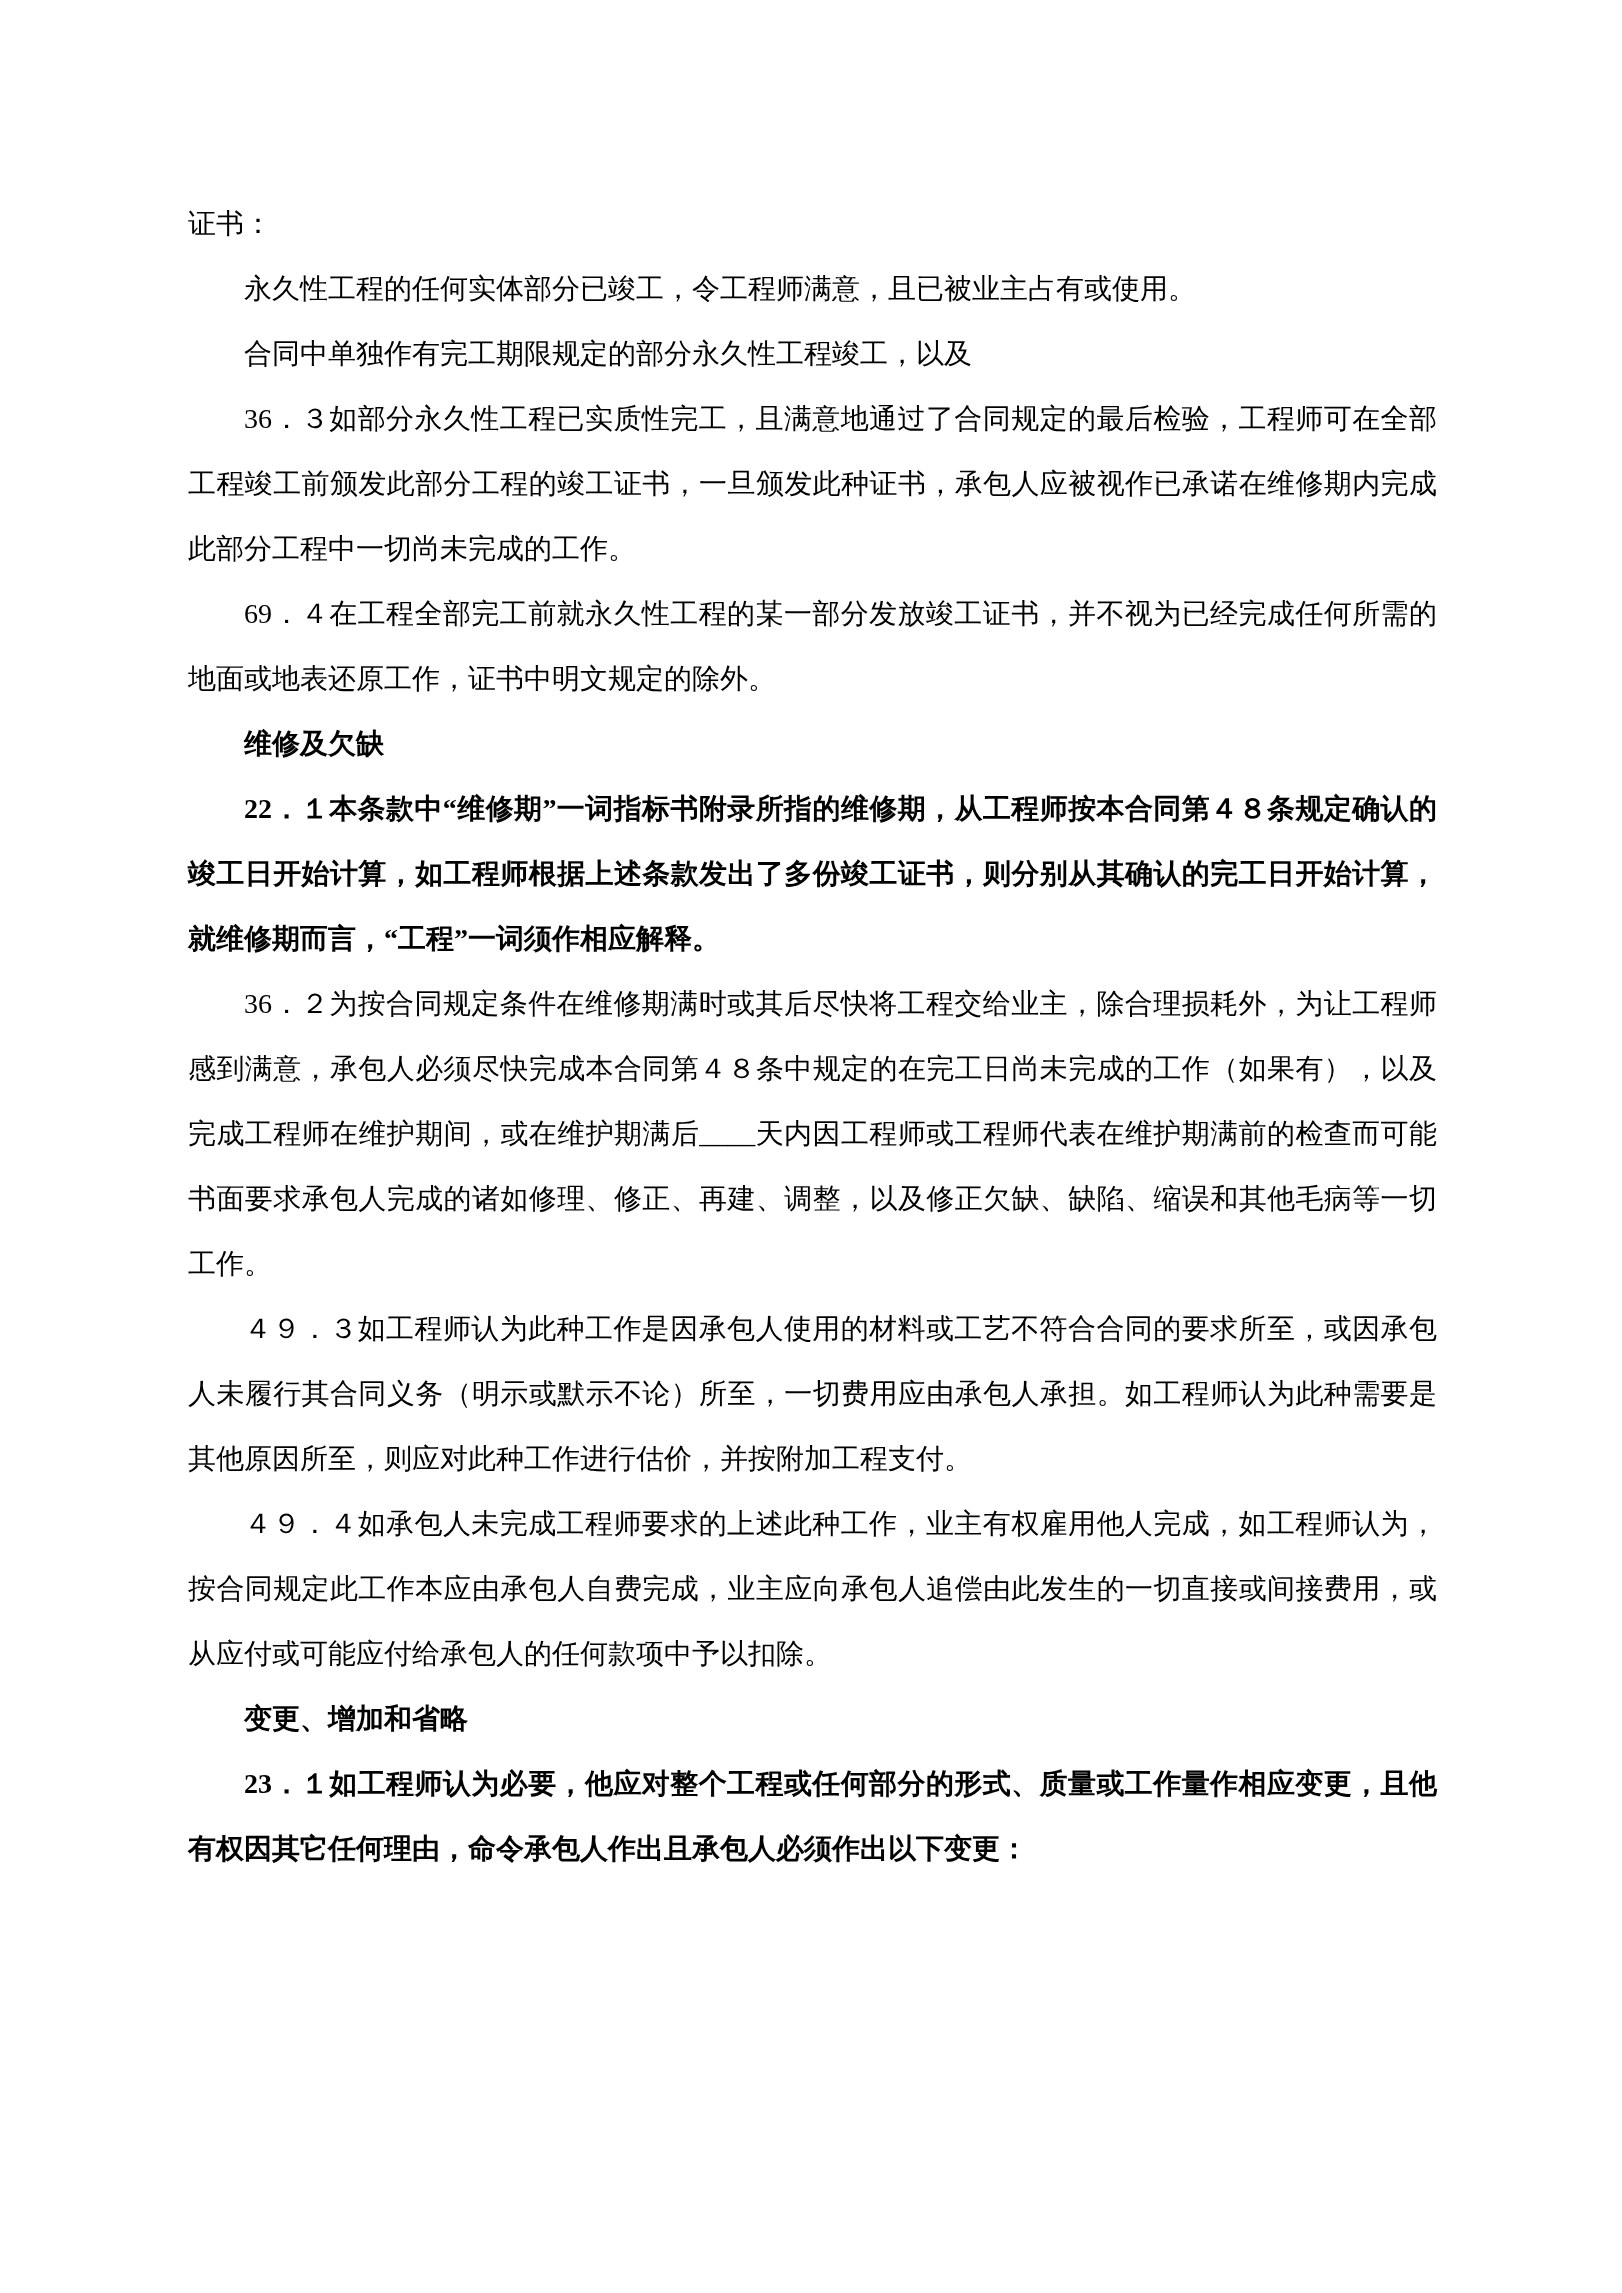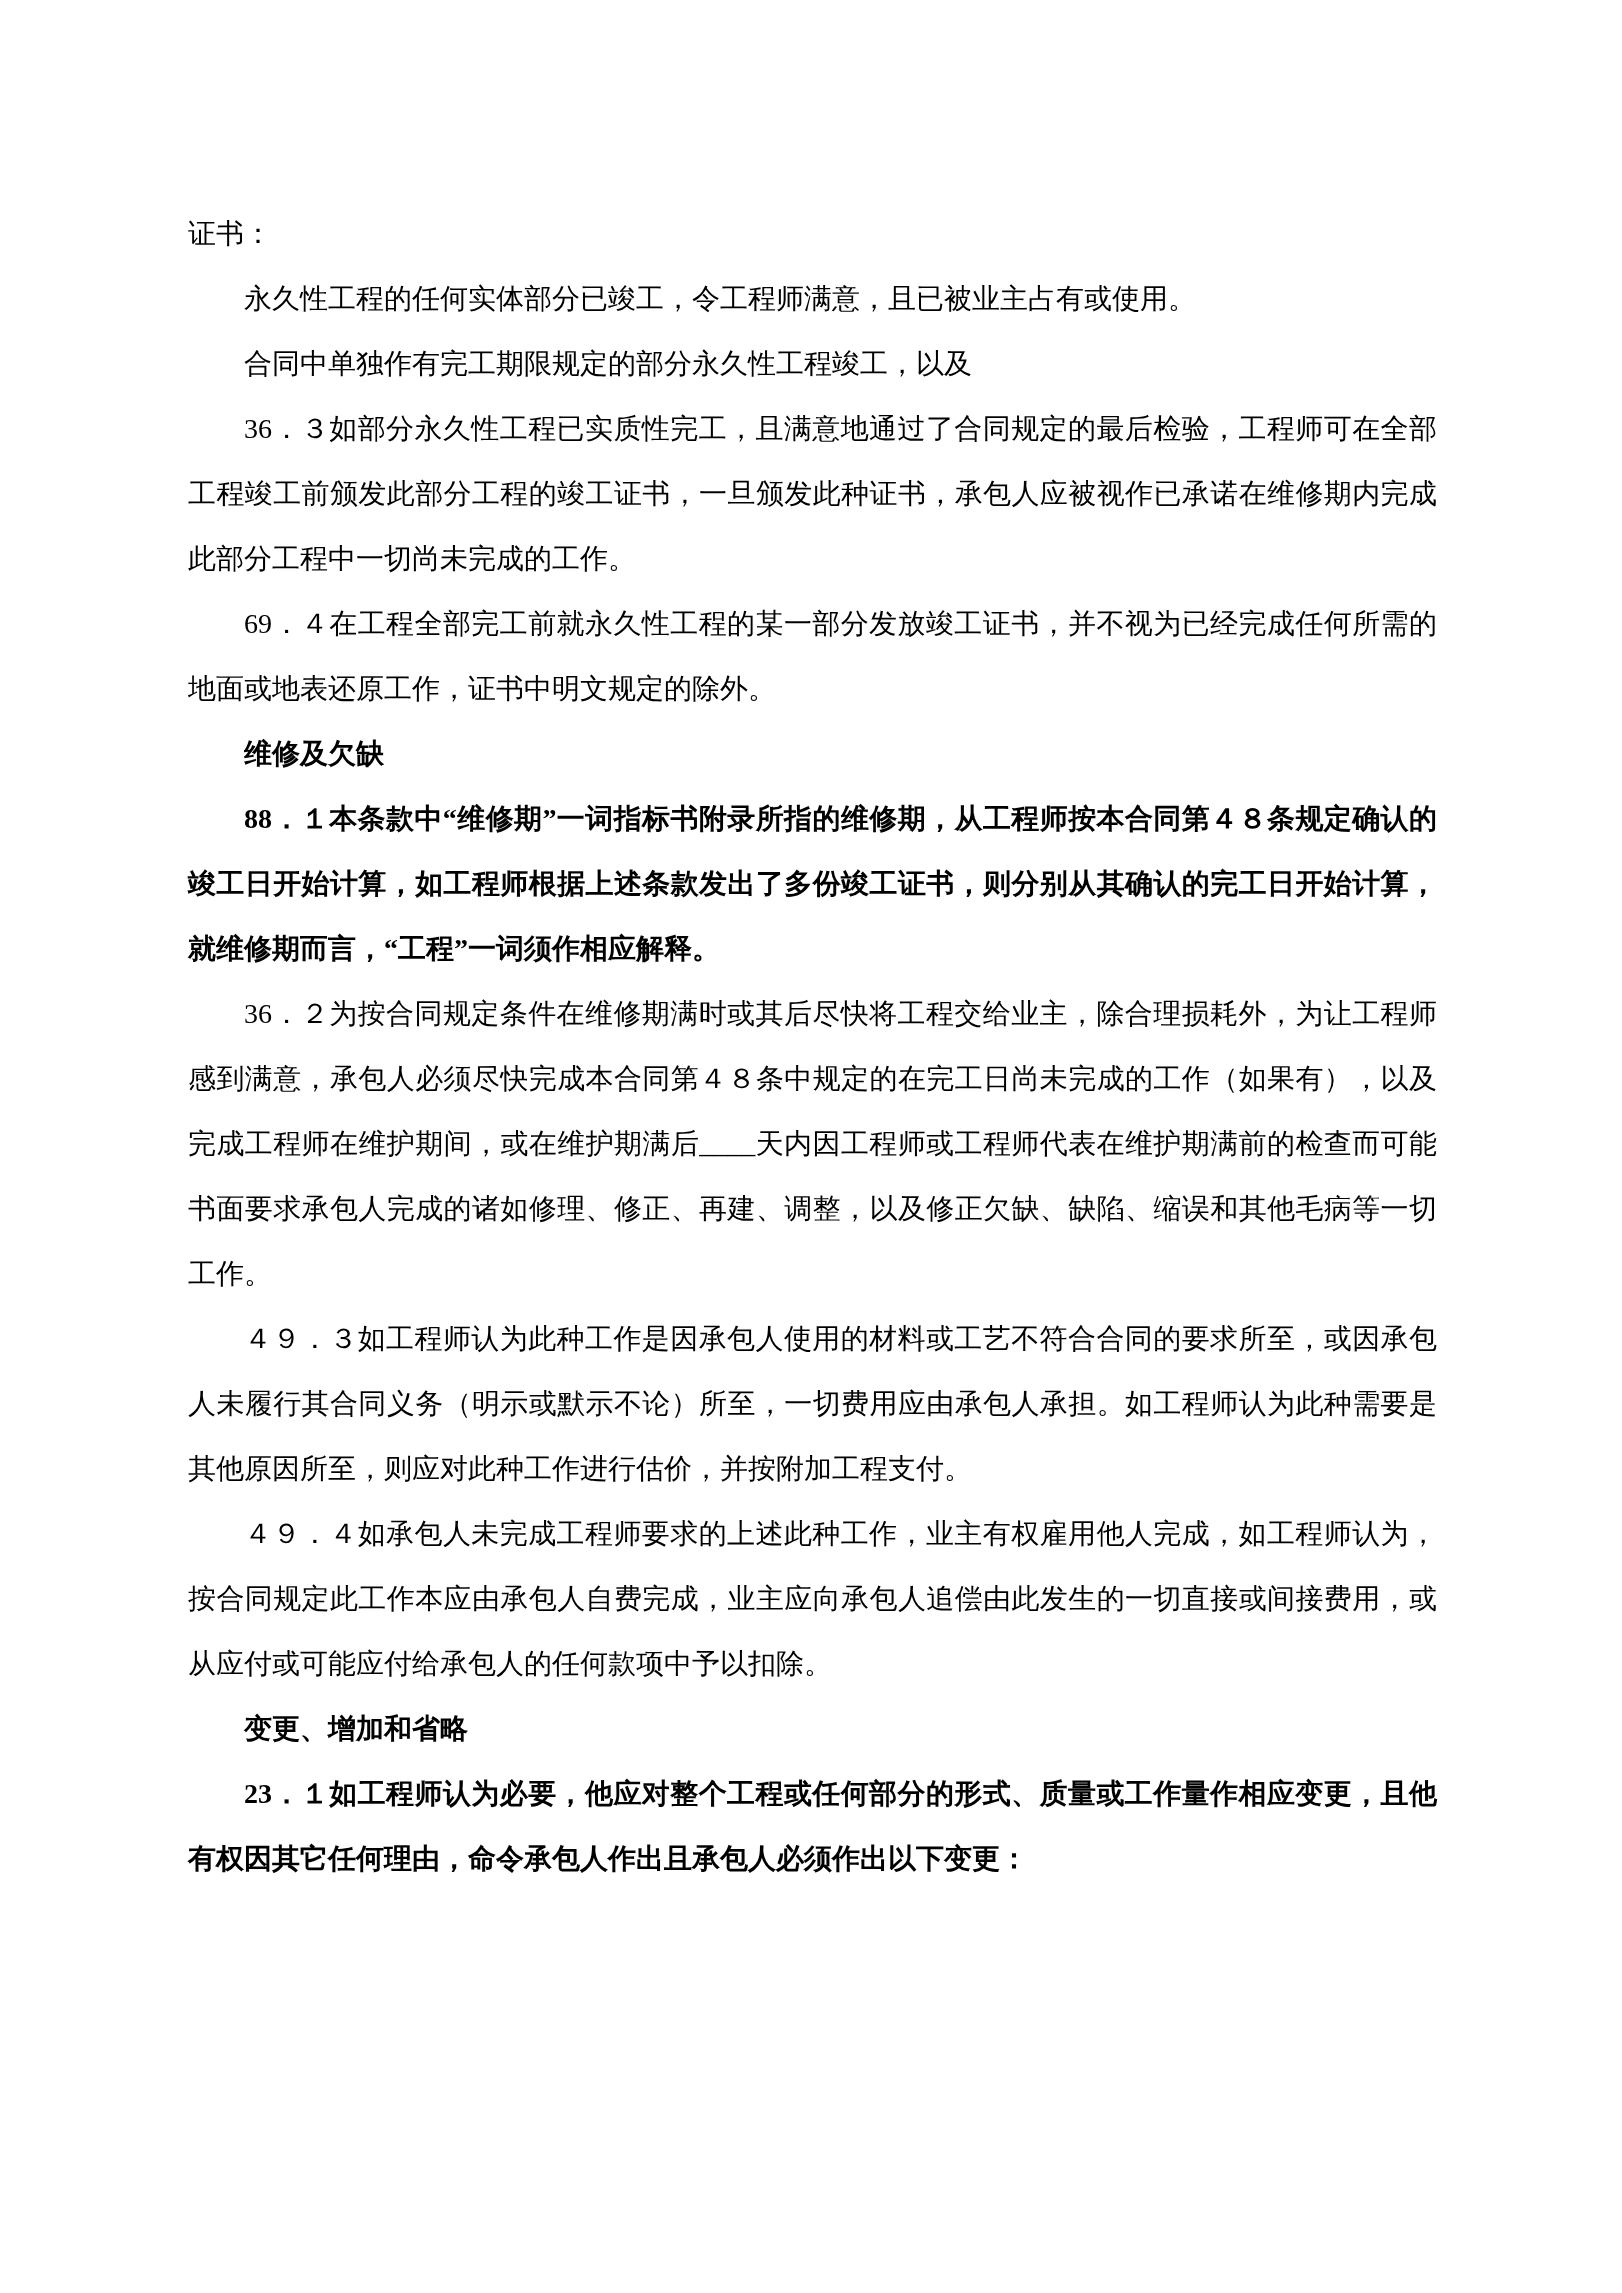--- a/index.html
+++ b/index.html
@@ -10,21 +10,21 @@
   .page {
     position: relative;
     width: 1623px;
     height: 2294px;
     background: #ffffff;
     overflow: hidden;
   }
   .content {
     position: absolute;
     left: 188px;
-    top: 201px;
+    top: 191px;
     width: 1249px;
     color: #000000;
     font-family: "Liberation Serif", "DejaVu Serif", serif;
     font-size: 28px;
     line-height: 65px;
     text-align: justify;
     word-break: break-all;
     line-break: anywhere;
   }
   .content p {
@@ -42,21 +42,21 @@
 <body>
 
 <div class="page">
   <div class="content">
     <p>证书：</p>
     <p class="indent">永久性工程的任何实体部分已竣工，令工程师满意，且已被业主占有或使用。</p>
     <p class="indent">合同中单独作有完工期限规定的部分永久性工程竣工，以及</p>
     <p class="indent">36．３如部分永久性工程已实质性完工，且满意地通过了合同规定的最后检验，工程师可在全部工程竣工前颁发此部分工程的竣工证书，一旦颁发此种证书，承包人应被视作已承诺在维修期内完成此部分工程中一切尚未完成的工作。</p>
     <p class="indent">69．４在工程全部完工前就永久性工程的某一部分发放竣工证书，并不视为已经完成任何所需的地面或地表还原工作，证书中明文规定的除外。</p>
     <p class="indent bold">维修及欠缺</p>
-    <p class="indent bold">88．１本条款中“维修期”一词指标书附录所指的维修期，从工程师按本合同第４８条规定确认的竣工日开始计算，如工程师根据上述条款发出了多份竣工证书，则分别从其确认的完工日开始计算，就维修期而言，“工程”一词须作相应解释。</p>
+    <p class="indent bold">22．１本条款中“维修期”一词指标书附录所指的维修期，从工程师按本合同第４８条规定确认的竣工日开始计算，如工程师根据上述条款发出了多份竣工证书，则分别从其确认的完工日开始计算，就维修期而言，“工程”一词须作相应解释。</p>
     <p class="indent">36．２为按合同规定条件在维修期满时或其后尽快将工程交给业主，除合理损耗外，为让工程师感到满意，承包人必须尽快完成本合同第４８条中规定的在完工日尚未完成的工作（如果有），以及完成工程师在维护期间，或在维护期满后____天内因工程师或工程师代表在维护期满前的检查而可能书面要求承包人完成的诸如修理、修正、再建、调整，以及修正欠缺、缺陷、缩误和其他毛病等一切工作。</p>
     <p class="indent">４９．３如工程师认为此种工作是因承包人使用的材料或工艺不符合合同的要求所至，或因承包人未履行其合同义务（明示或默示不论）所至，一切费用应由承包人承担。如工程师认为此种需要是其他原因所至，则应对此种工作进行估价，并按附加工程支付。</p>
     <p class="indent">４９．４如承包人未完成工程师要求的上述此种工作，业主有权雇用他人完成，如工程师认为，按合同规定此工作本应由承包人自费完成，业主应向承包人追偿由此发生的一切直接或间接费用，或从应付或可能应付给承包人的任何款项中予以扣除。</p>
     <p class="indent bold">变更、增加和省略</p>
     <p class="indent bold">23．１如工程师认为必要，他应对整个工程或任何部分的形式、质量或工作量作相应变更，且他有权因其它任何理由，命令承包人作出且承包人必须作出以下变更：</p>
   </div>
 </div>
 
 
 </body></html>

